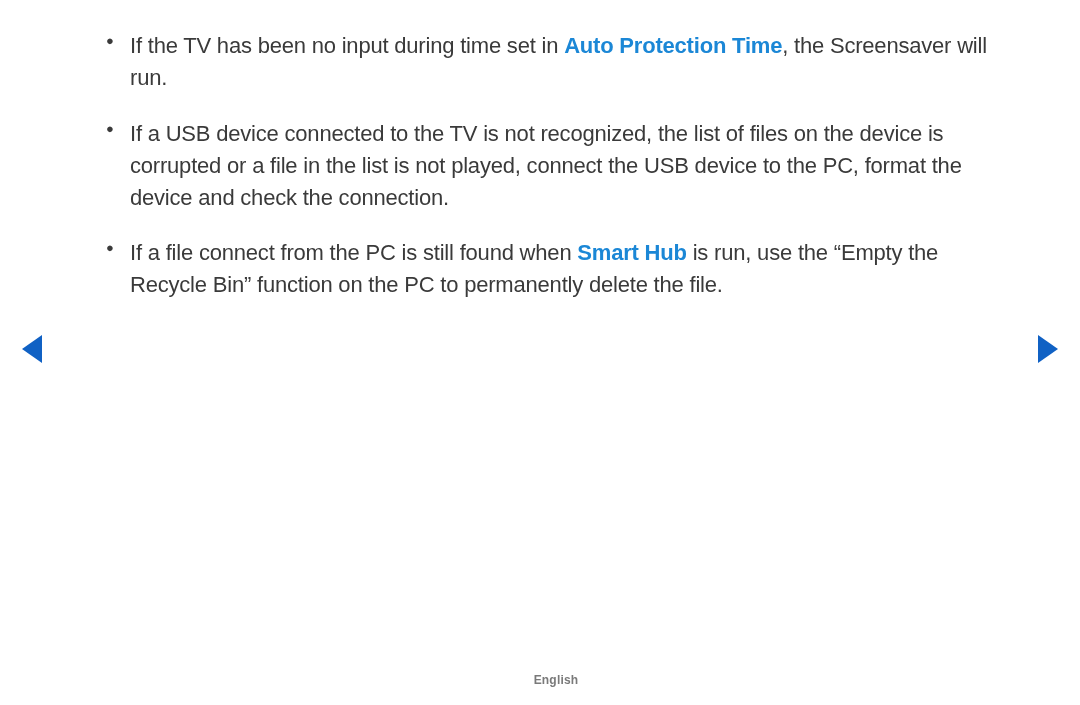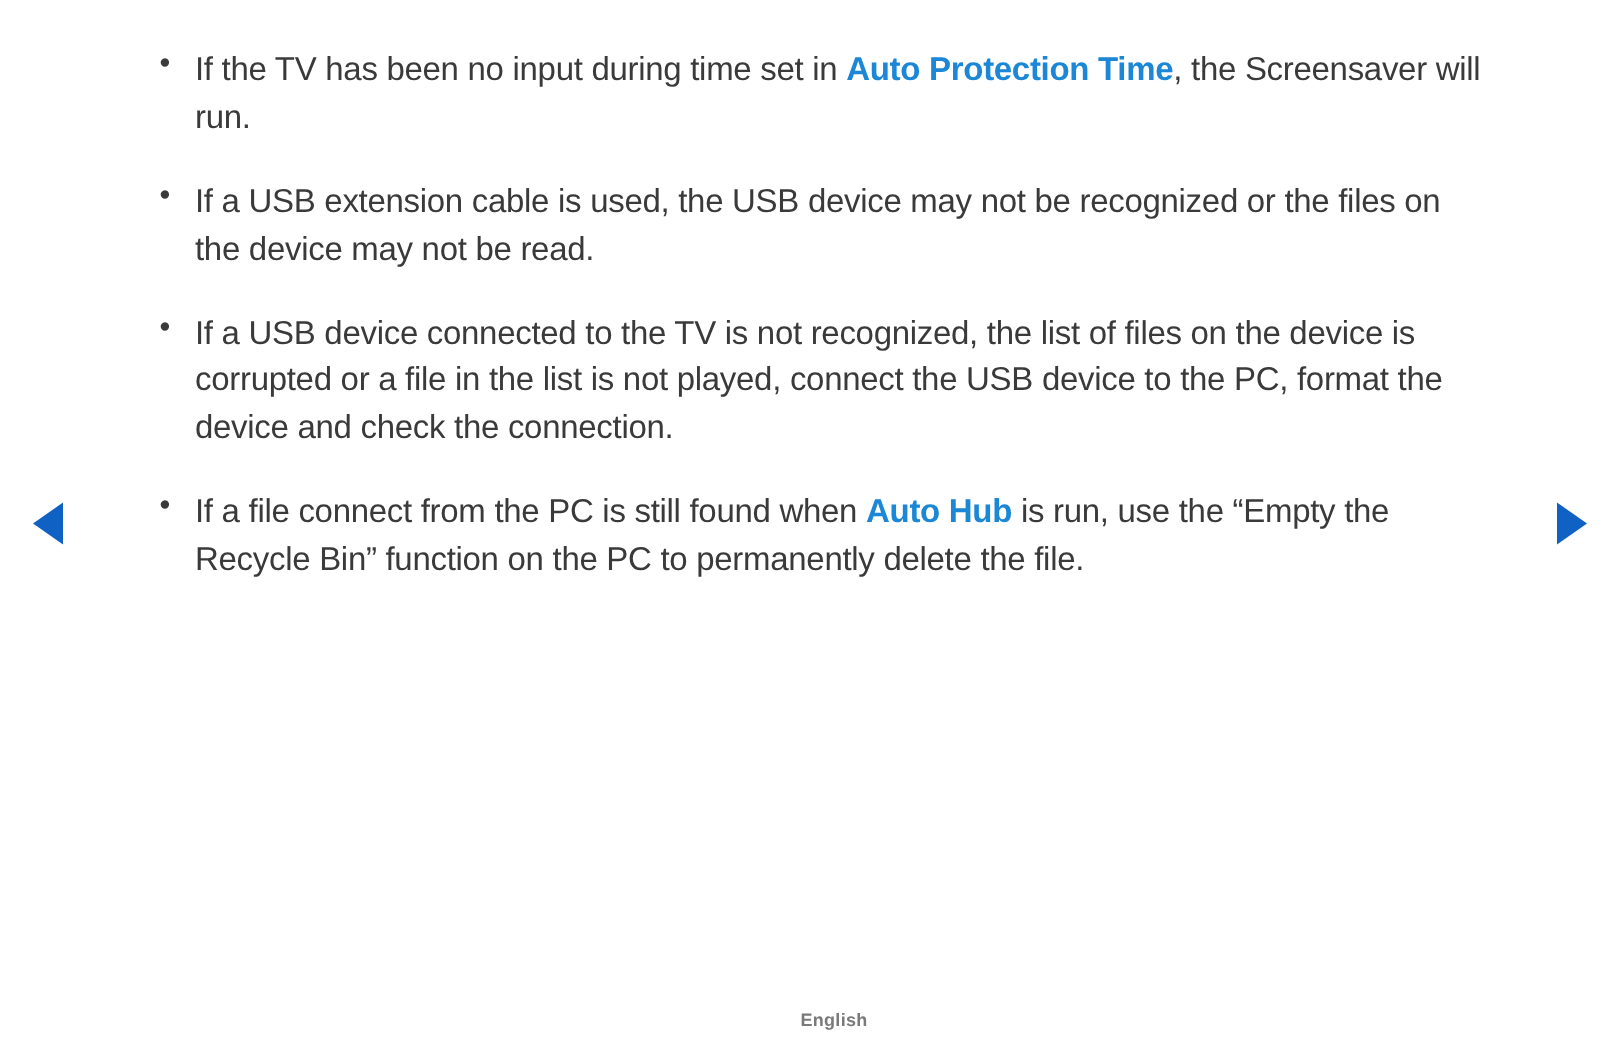--- a/index.html
+++ b/index.html
@@ -75,19 +75,18 @@
   </style>
 </head>
 <body>
 
 <div class="nav-arrow nav-prev"></div>
 <div class="nav-arrow nav-next"></div>
 
 <div class="content">
   <ul>
     <li><span>If the TV has been no input during time set in </span><span class="highlight">Auto Protection Time</span><span>, the Screensaver will run.</span></li>
-    <li><span>If a USB extension cable is used, the USB device may not be recognized or the files on the device may not be read.</span><span class="highlight"></span><span></span></li>
     <li><span>If a USB device connected to the TV is not recognized, the list of files on the device is corrupted or a file in the list is not played, connect the USB device to the PC, format the device and check the connection.</span><span class="highlight"></span><span></span></li>
-    <li><span>If a file connect from the PC is still found when </span><span class="highlight">Auto Hub</span><span> is run, use the “Empty the Recycle Bin” function on the PC to permanently delete the file.</span></li>
+    <li><span>If a file connect from the PC is still found when </span><span class="highlight">Smart Hub</span><span> is run, use the “Empty the Recycle Bin” function on the PC to permanently delete the file.</span></li>
   </ul>
 </div>
 
 <div class="footer">English</div>
 
 </body></html>

